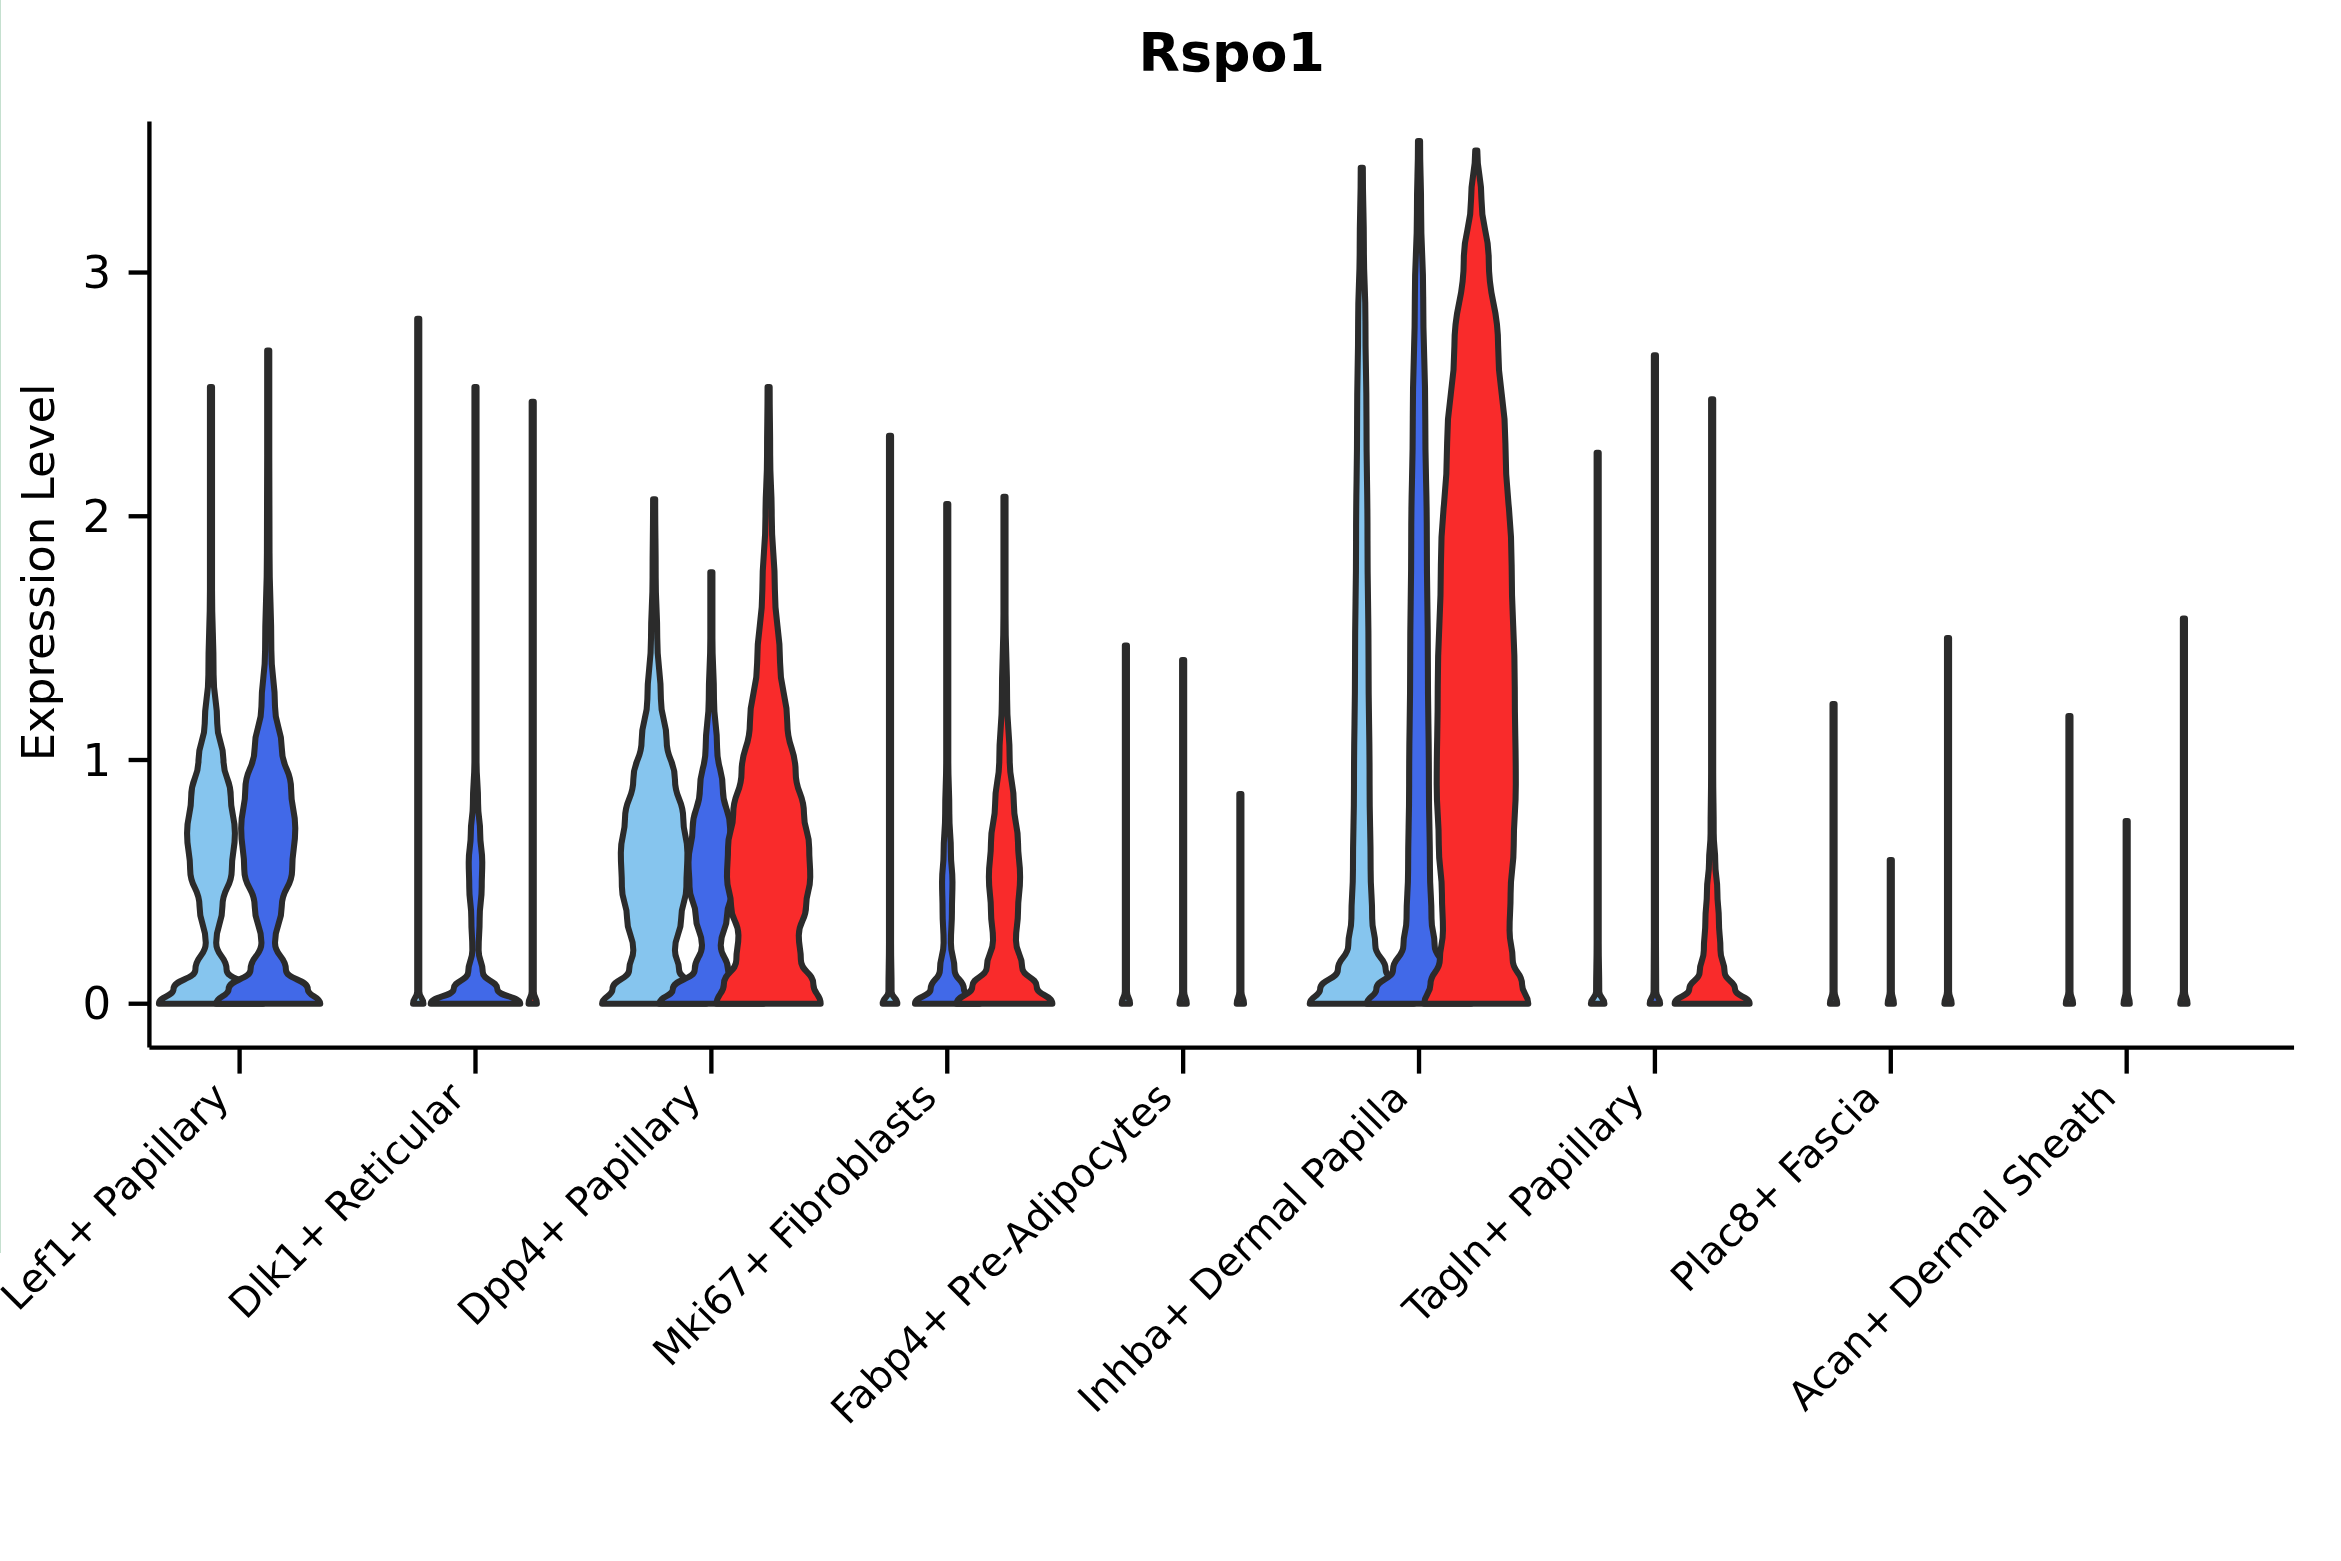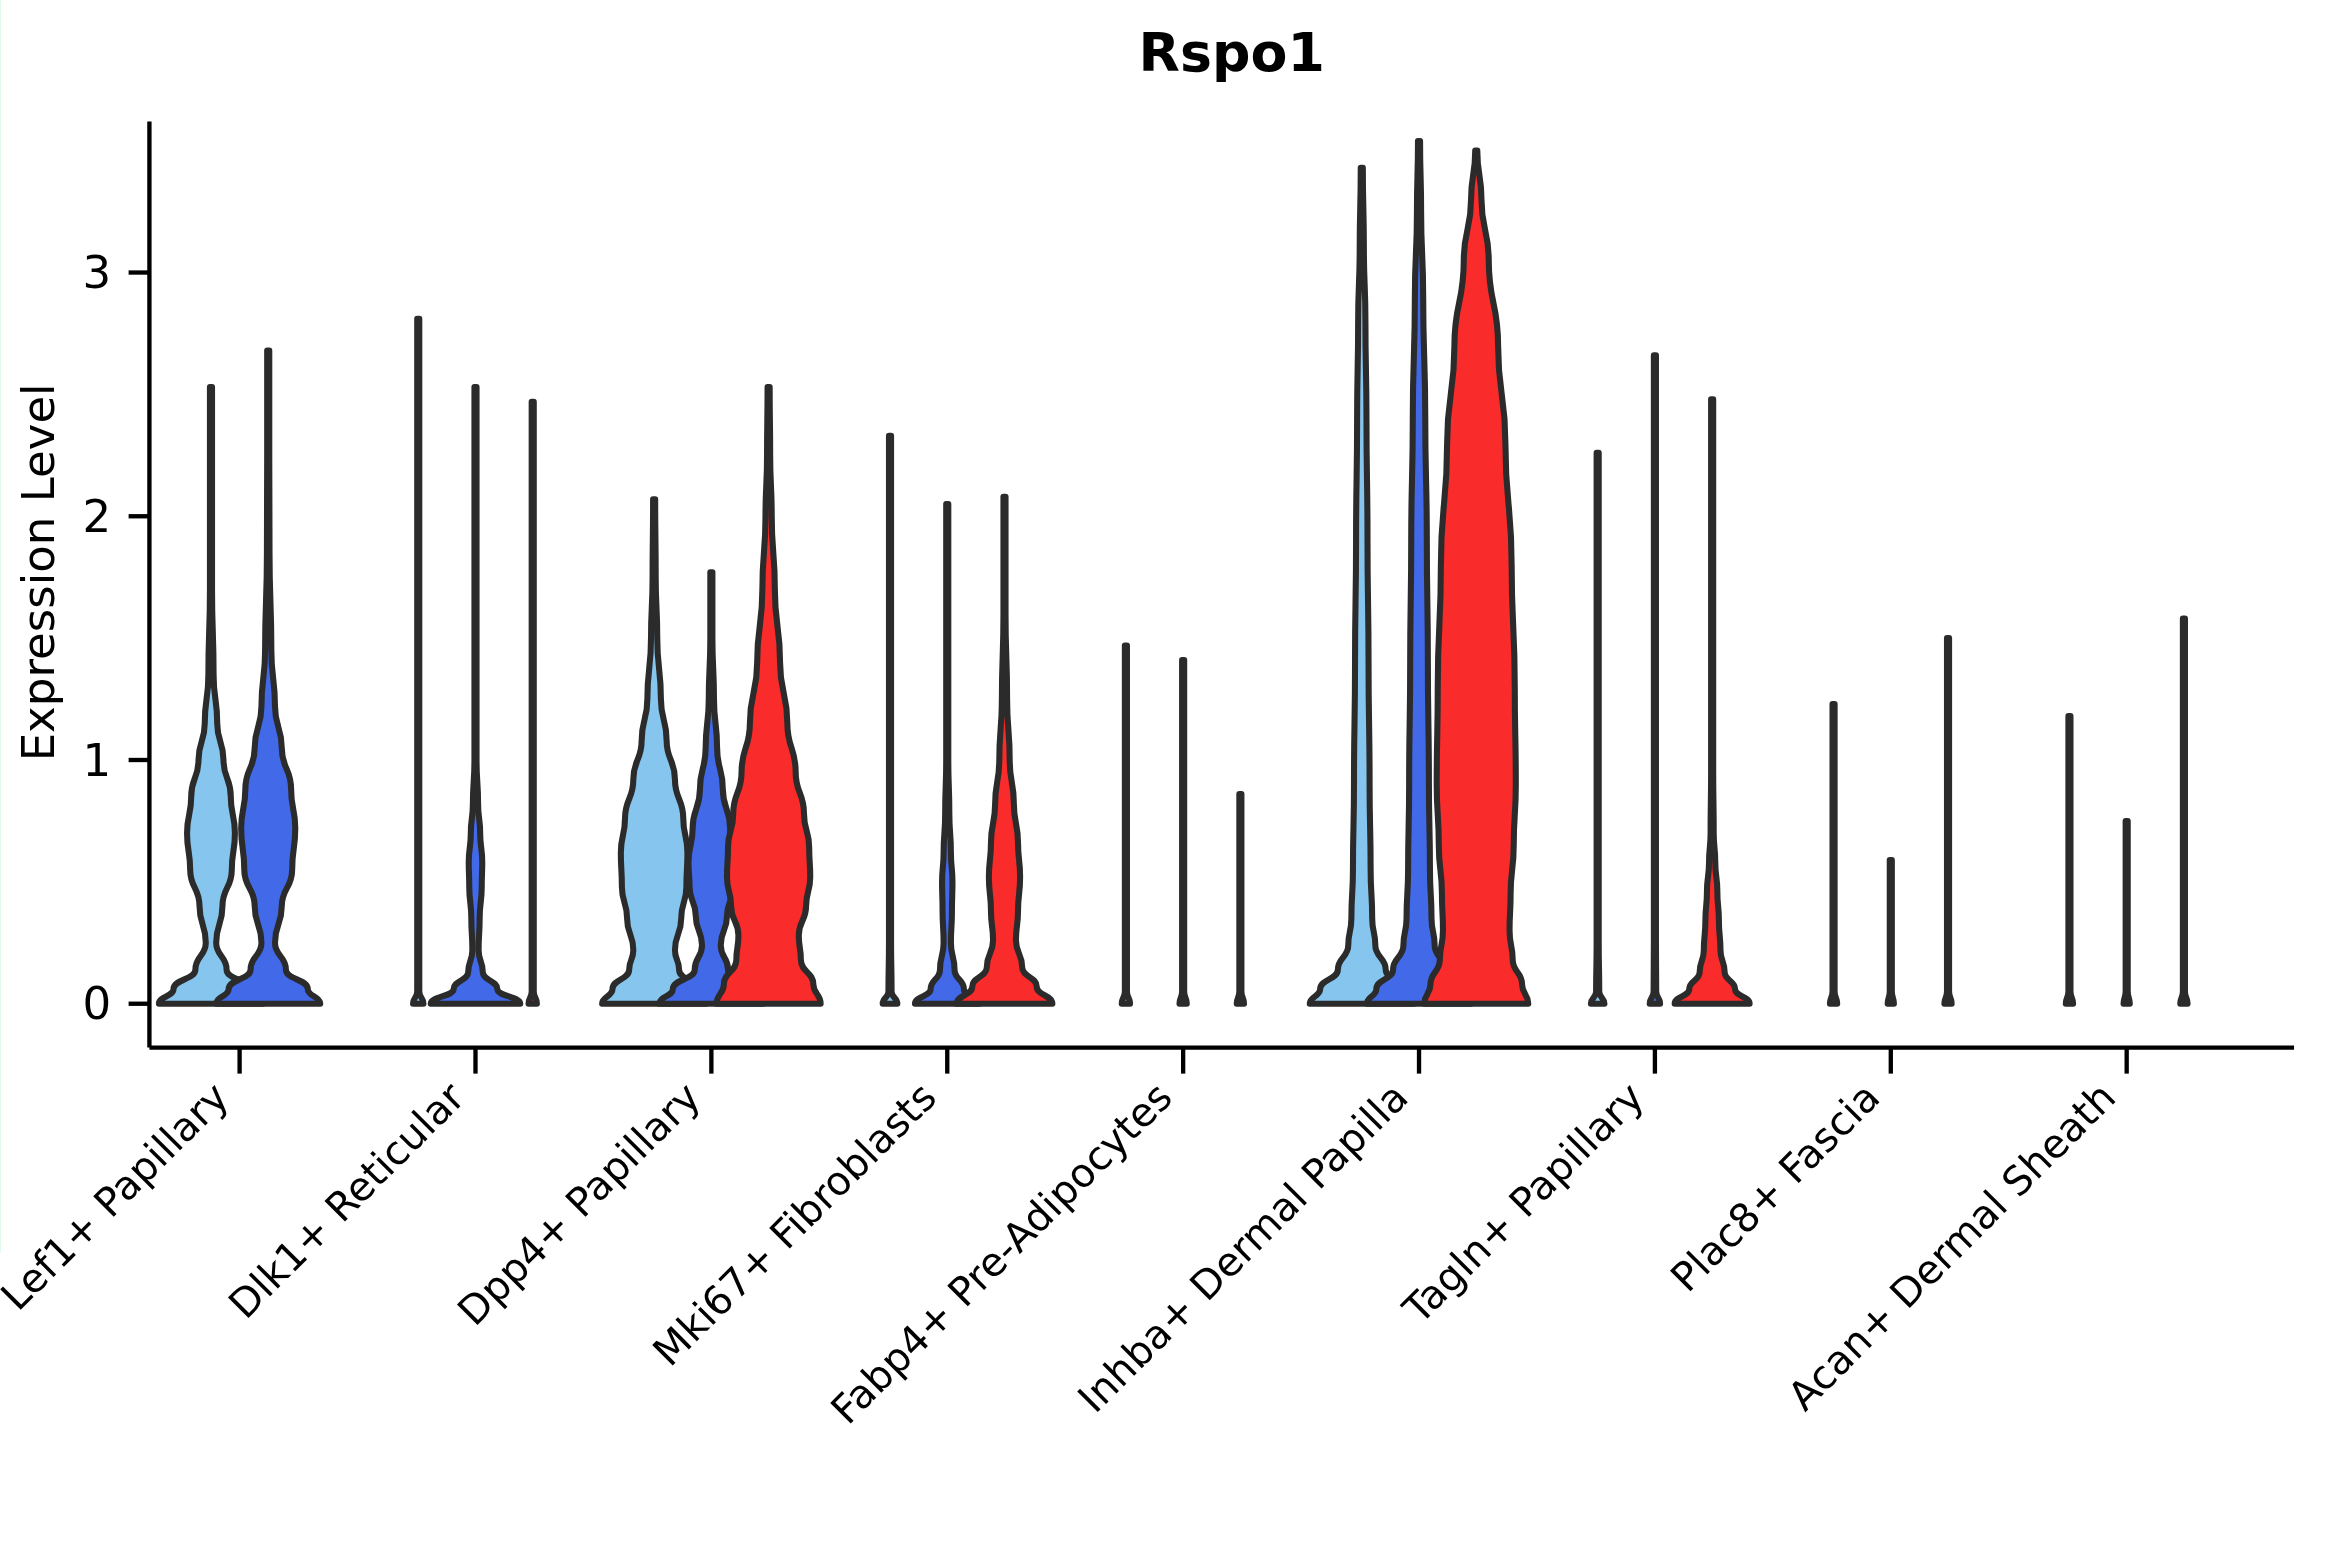--- a/index.html
+++ b/index.html
@@ -1,17 +1,17 @@
 <!DOCTYPE html>
 <html style="font-size:14px"><head>
 <meta charset="utf-8">
 <style>
   html,body{margin:0;padding:0;background:#ffffff;}
   body{width:2342px;height:1561px;font-family:"DejaVu Sans","Liberation Sans",sans-serif;overflow:hidden;}
-  #root{position:relative;width:2342px;height:1253px;background:#86efac;}
+  #root{position:relative;width:2342px;height:1253px;background:#15803d;}
   #plot-svg{position:absolute;left:0;top:0;width:2342px;height:1561px;display:block;}
   .title-text{font-size:62px;font-weight:bold;fill:#000;font-family:"DejaVu Sans","Liberation Sans",sans-serif;}
   .axis-label{font-size:52px;fill:#000;font-family:"DejaVu Sans","Liberation Sans",sans-serif;}
   .tick-text{font-size:52px;fill:#000;font-family:"DejaVu Sans","Liberation Sans",sans-serif;}
   .xtick-text{font-size:46px;fill:#000;font-family:"DejaVu Sans","Liberation Sans",sans-serif;}
   .spine{stroke:#000;stroke-width:5;fill:none;}
   .tickmark{stroke:#000;stroke-width:5;}
   .violin{stroke:#2b2b2b;stroke-width:7;stroke-linejoin:round;}
 </style>
 </head>

